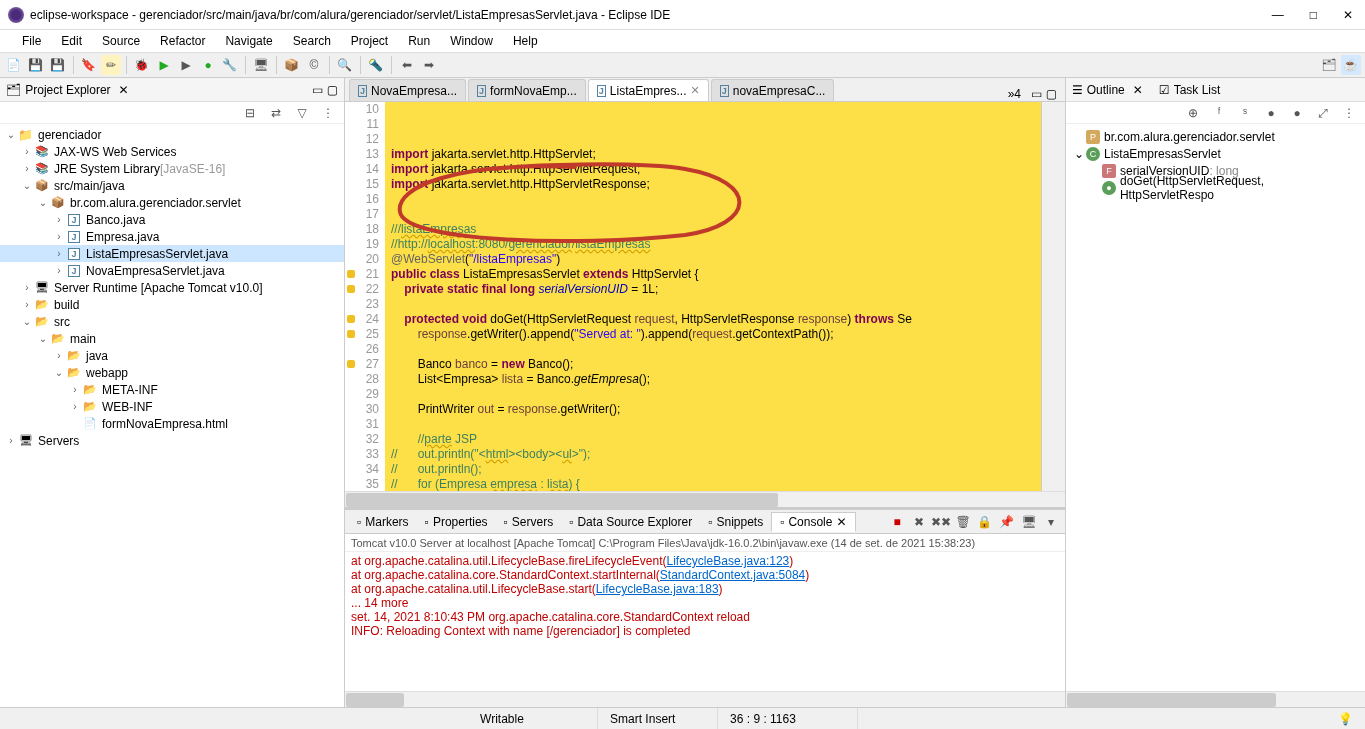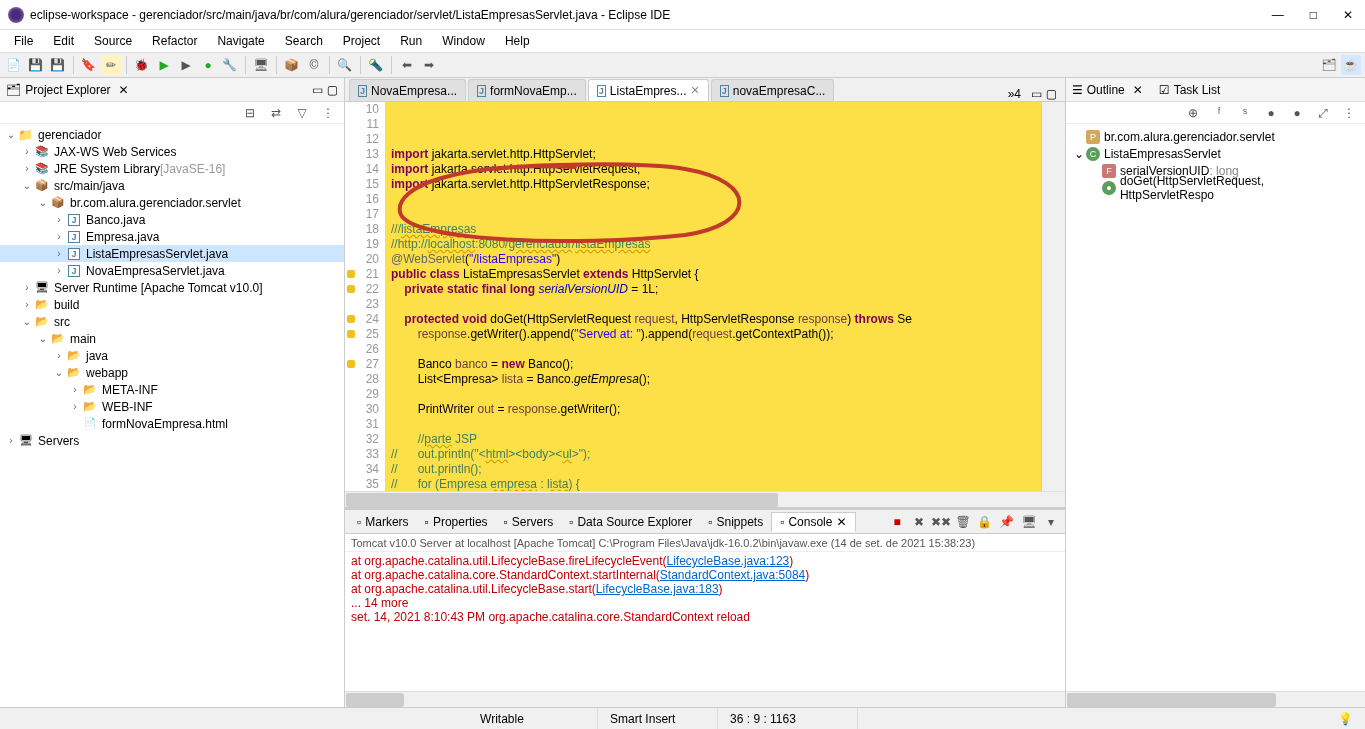--- a/index.html
+++ b/index.html
@@ -2,21 +2,21 @@
 <html><head>
 <meta charset="utf-8">
 <style>
 * { margin: 0; padding: 0; box-sizing: border-box; font-family: "Segoe UI", Tahoma, sans-serif; font-size: 12px; }
 body { background: #f0f0f0; width: 1365px; height: 729px; display: flex; flex-direction: column; overflow: hidden; }
 .titlebar { height: 30px; background: #fff; display: flex; align-items: center; padding: 0 8px; border-bottom: 1px solid #ddd; }
 .titlebar .icon { width: 16px; height: 16px; background: radial-gradient(circle, #4a2a7a 40%, #7a5aa0 70%); border-radius: 50%; margin-right: 6px; }
 .titlebar .title { flex: 1; }
 .titlebar .win-btns { display: flex; gap: 18px; font-size: 14px; }
 .titlebar .win-btns span { cursor: pointer; padding: 0 4px; }
-.menubar { height: 22px; background: #fff; display: flex; align-items: center; padding: 0 4px; gap: 0; }
+.menubar { height: 22px; background: #fff; display: flex; align-items: center; padding: 0 12px; gap: 0; }
 .menubar span { padding: 2px 10px; cursor: pointer; }
 .toolbar { height: 26px; background: #f0f0f0; border-top: 1px solid #ddd; border-bottom: 1px solid #ccc; display: flex; align-items: center; padding: 0 4px; gap: 2px; }
 .tool-btn { width: 20px; height: 20px; display: inline-flex; align-items: center; justify-content: center; cursor: pointer; border-radius: 2px; font-size: 12px; color: #555; }
 .tool-sep { width: 1px; height: 18px; background: #ccc; margin: 0 3px; }
 .main { flex: 1; display: flex; min-height: 0; }
 .left-panel { width: 345px; background: #fff; border-right: 1px solid #ccc; display: flex; flex-direction: column; }
 .panel-header { height: 24px; background: #f5f5f5; border-bottom: 1px solid #ddd; display: flex; align-items: center; padding: 0 6px; gap: 4px; }
 .panel-header .ptitle { font-weight: normal; }
 .panel-header .close { margin-left: auto; cursor: pointer; }
 .panel-toolbar { height: 22px; display: flex; align-items: center; justify-content: flex-end; padding: 0 6px; gap: 6px; border-bottom: 1px solid #eee; }
@@ -350,20 +350,21 @@
         </div>
       </div>
       <div class="console-header">Tomcat v10.0 Server at localhost [Apache Tomcat] C:\Program Files\Java\jdk-16.0.2\bin\javaw.exe  (14 de set. de 2021 15:38:23)</div>
       <div class="console-body" id="console-body">
           <div class="err"><span>        at org.apache.catalina.util.LifecycleBase.fireLifecycleEvent(</span><span class="link">LifecycleBase.java:123</span><span>)</span></div>
           <div class="err"><span>        at org.apache.catalina.core.StandardContext.startInternal(</span><span class="link">StandardContext.java:5084</span><span>)</span></div>
           <div class="err"><span>        at org.apache.catalina.util.LifecycleBase.start(</span><span class="link">LifecycleBase.java:183</span><span>)</span></div>
           <div class="err"><span>        ... 14 more</span><span></span></div>
           <div class="err"><span></span><span></span></div>
           <div class="err"><span>set. 14, 2021 8:10:43 PM org.apache.catalina.core.StandardContext reload</span><span></span></div>
+          <div class="err"><span>INFO: Reloading Context with name [/gerenciador] is completed</span><span></span></div>
         </div>
       <div class="hscroll">
           <div class="thumb" style="width:8%"></div>
         </div>
     </div>
   </div>
 
   <div class="right-panel">
     <div class="panel-header">
       <span>☰</span>

